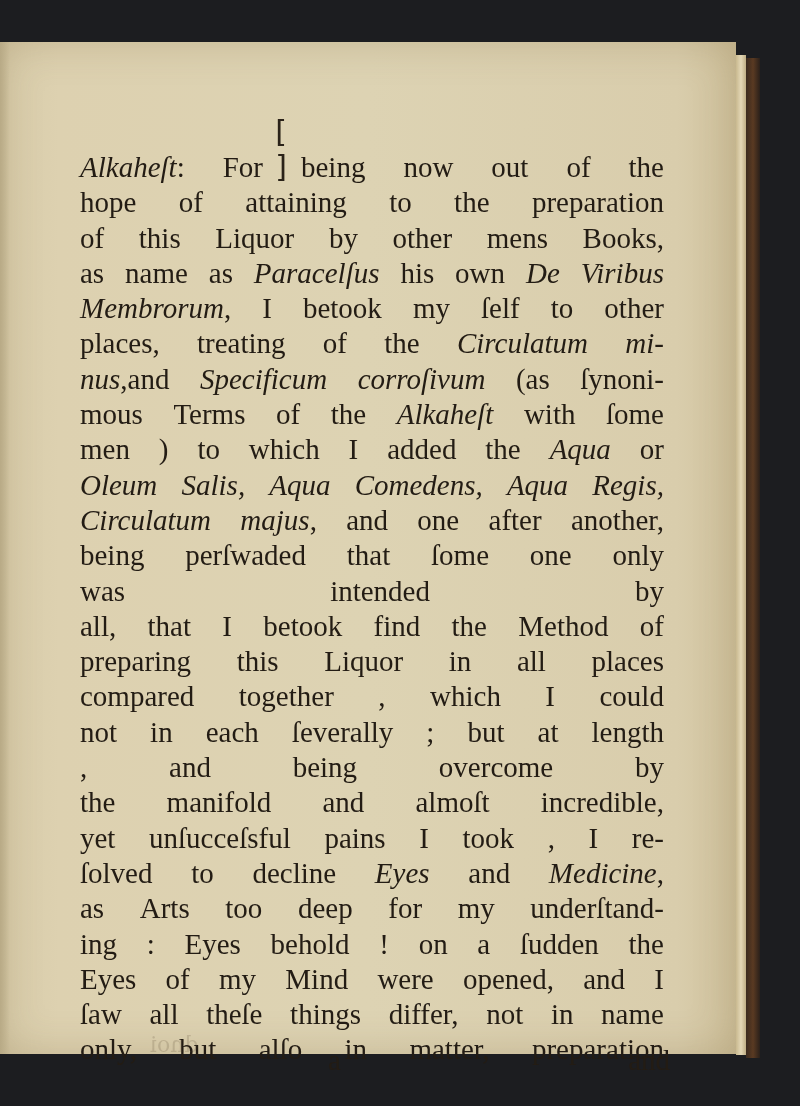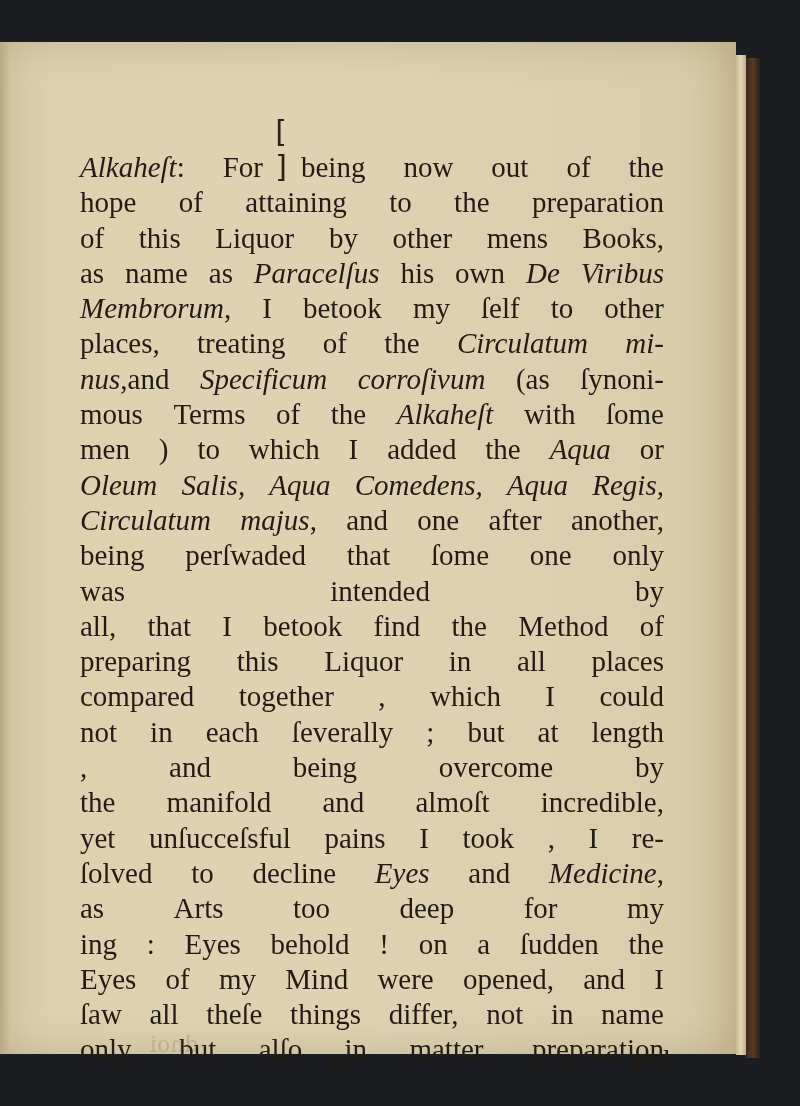--- a/index.html
+++ b/index.html
@@ -236,20 +236,21 @@
         <span class="seg"><span>and</span></span>
         <span class="seg"><span class="it">Medicine</span><span>,</span></span>
       </div>
       <div class="line">
         <span class="seg"><span>as</span></span>
         <span class="seg"><span>Arts</span></span>
         <span class="seg"><span>too</span></span>
         <span class="seg"><span>deep</span></span>
         <span class="seg"><span>for</span></span>
         <span class="seg"><span>my</span></span>
+        <span class="seg"><span>underſtand-</span></span>
       </div>
       <div class="line">
         <span class="seg"><span>ing</span></span>
         <span class="seg"><span>:</span></span>
         <span class="seg"><span>Eyes</span></span>
         <span class="seg"><span>behold</span></span>
         <span class="seg"><span>!</span></span>
         <span class="seg"><span>on</span></span>
         <span class="seg"><span>a</span></span>
         <span class="seg"><span>ſudden</span></span>

